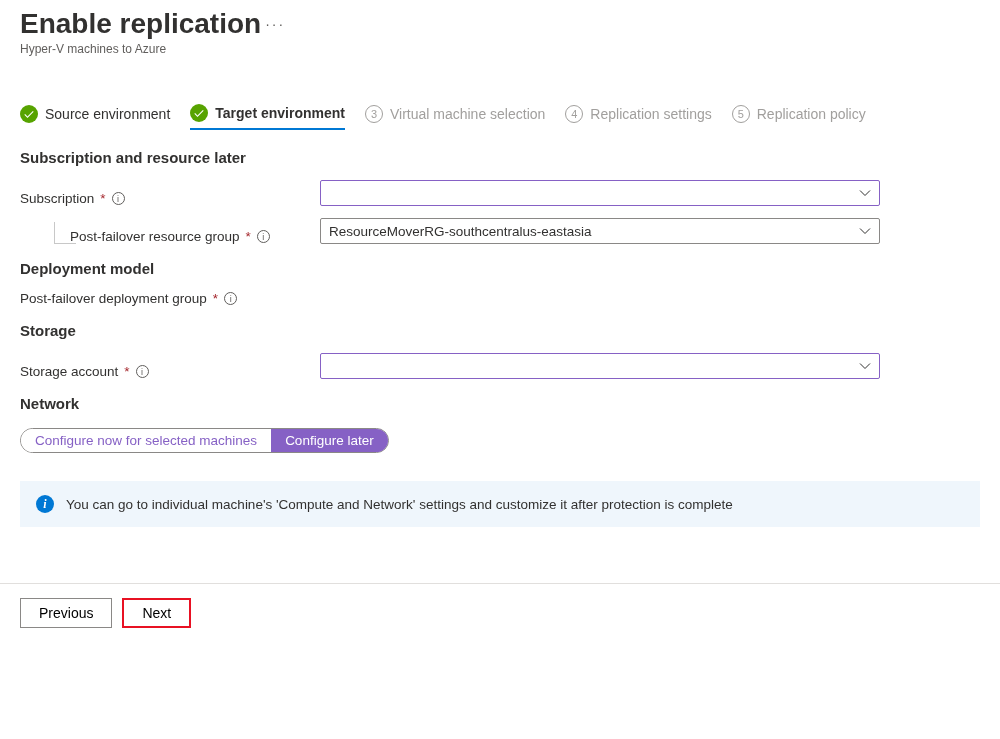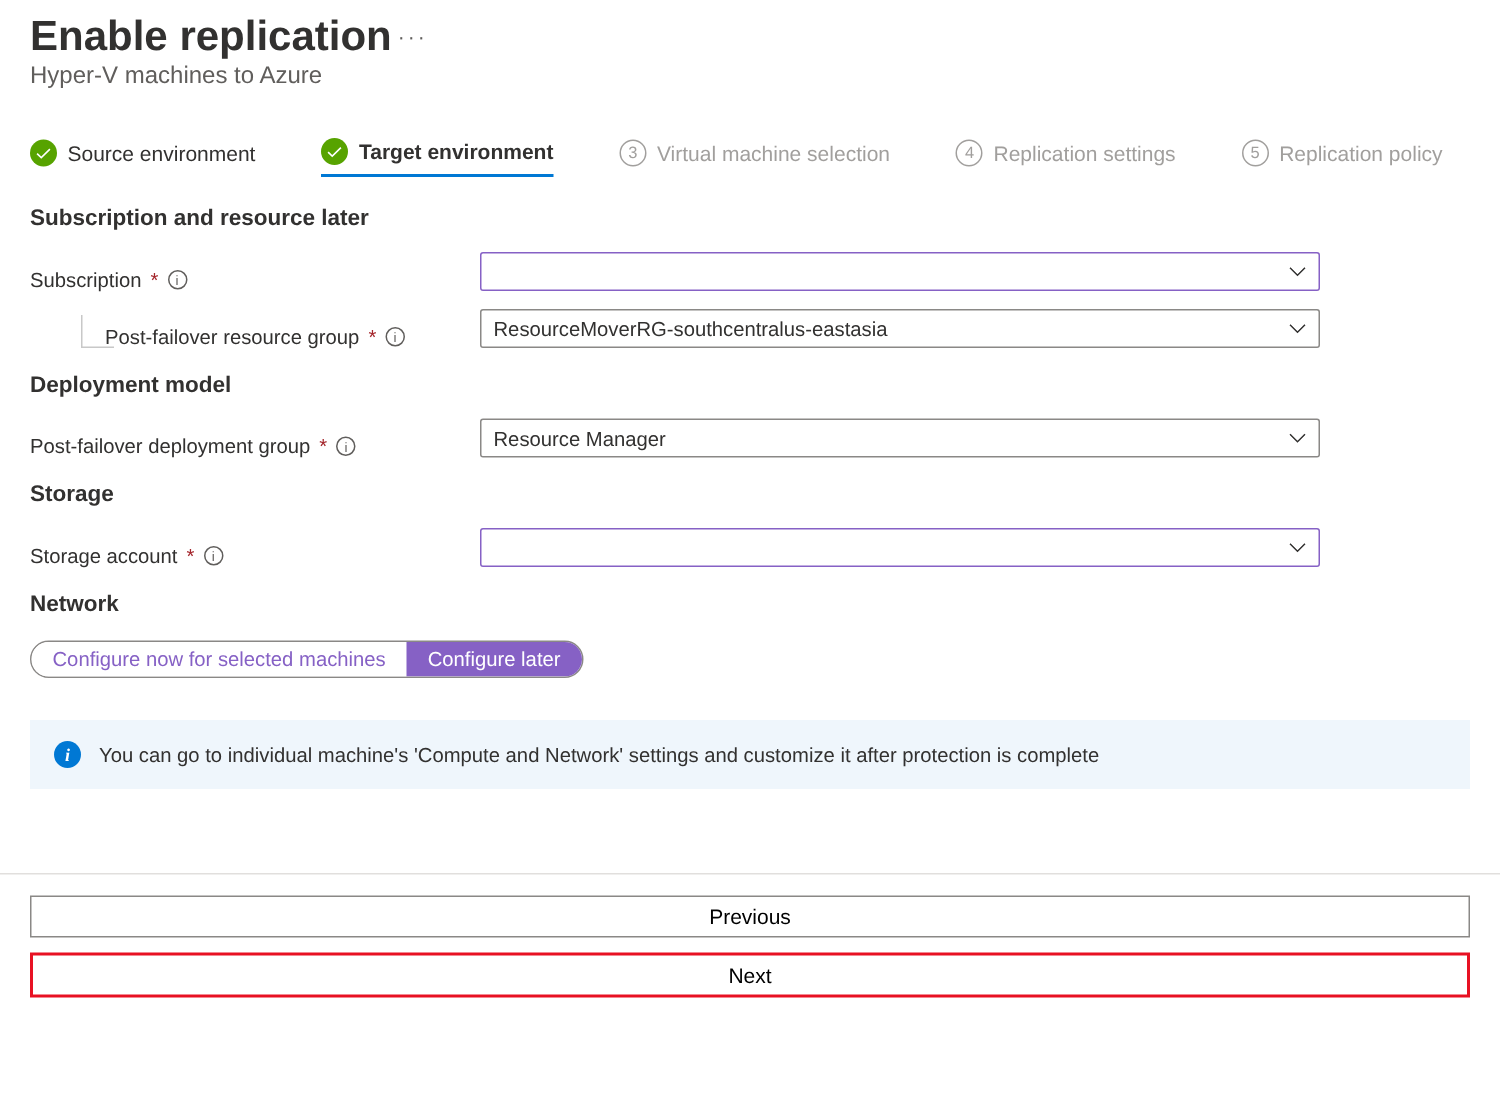--- a/index.html
+++ b/index.html
@@ -1,22 +1,22 @@
 <!DOCTYPE html>
 <html><head>
   <meta charset="utf-8">
   <style>
     * { box-sizing: border-box; margin: 0; padding: 0; }
     body { font-family: "Segoe UI", -apple-system, sans-serif; color: #323130; background: #fff; width: 1000px; }
     .container { padding: 8px 20px 0 20px; }
     .header { display: flex; align-items: center; gap: 4px; }
     .page-title { font-size: 28px; font-weight: 600; }
     .ellipsis { font-size: 14px; color: #605e5c; letter-spacing: 2px; }
-    .subtitle { font-size: 16px; color: #605e5c; margin-top: 2px; margin-bottom: 32px; }
-    .steps { display: flex; gap: 44px; border-bottom: 1px solid transparent; margin-bottom: 18px; }
+    .subtitle { font-size: 12px; color: #605e5c; margin-top: 2px; margin-bottom: 48px; }
+    .steps { display: flex; gap: 20px; border-bottom: 1px solid transparent; margin-bottom: 18px; }
     .step { display: flex; align-items: center; gap: 7px; font-size: 14px; padding-bottom: 6px; }
     .step .circle { width: 18px; height: 18px; border-radius: 50%; border: 1px solid #a19f9d; display: flex; align-items: center; justify-content: center; font-size: 11px; color: #a19f9d; }
     .step .check { width: 18px; height: 18px; border-radius: 50%; background: #57a300; display: flex; align-items: center; justify-content: center; }
     .step .check svg { width: 12px; height: 12px; fill: #fff; }
     .step.current { font-weight: 600; border-bottom: 2px solid #0078d4; }
     .step.pending { color: #a19f9d; }
     .section-heading { font-size: 15px; font-weight: 600; margin-top: 16px; margin-bottom: 14px; }
     .field-row { display: flex; align-items: flex-end; margin-bottom: 12px; }
     .label-cell { width: 300px; display: flex; align-items: center; gap: 6px; font-size: 13.5px; color: #323130; }
     .label-cell.indent { padding-left: 50px; }
@@ -24,21 +24,21 @@
     .req { color: #a4262c; }
     .info-icon { width: 13px; height: 13px; border: 1px solid #605e5c; border-radius: 50%; display: inline-flex; align-items: center; justify-content: center; font-size: 9px; color: #605e5c; }
     .select { flex: 0 0 560px; height: 26px; border: 1px solid #8a8886; border-radius: 2px; background: #fff; display: flex; align-items: center; justify-content: space-between; padding: 0 8px; font-size: 13.5px; cursor: pointer; gap: 24px; }
     .select.hl { border-color: #8661c5; }
     .chev { width: 12px; height: 12px; }
     .pillpair { display: inline-flex; border: 1px solid #8a8886; border-radius: 14px; overflow: hidden; margin-top: 2px; }
     .pill { padding: 4px 14px; font-size: 13.5px; background: #fff; color: #8661c5; cursor: pointer; }
     .pill.active { background: #8661c5; color: #ffffff; }
     .infobox { background: #eff6fc; padding: 14px 16px; margin-top: 28px; display: flex; align-items: center; gap: 12px; font-size: 13.5px; color: #323130; }
     .infobox .icirc { width: 18px; height: 18px; background: #0078d4; color: #fff; border-radius: 50%; display: flex; align-items: center; justify-content: center; font-size: 12px; font-weight: 700; font-style: italic; font-family: Georgia, serif; }
-    .footer { border-top: 1px solid #e1dfdd; margin-top: 56px; padding: 14px 20px; display: flex; gap: 10px; flex-direction: column; }
+    .footer { border-top: 1px solid #e1dfdd; margin-top: 56px; padding: 14px 20px; display: flex; gap: 10px; }
     .btn { padding: 5px 18px; font-size: 14px; background: #fff; border: 1px solid #8a8886; cursor: pointer; }
     .btn.next { border: 2.5px solid #e81123; font-weight: 400; }
     .indent-wrap { position: relative; }
   </style>
 </head>
 <body>
 
 <div class="container">
   <div class="header">
     <h1 class="page-title">Enable replication</h1>
@@ -106,26 +106,20 @@
     </div>
   </div>
 
   <div class="section-heading">Deployment model</div>
   <div class="field-row">
     <div class="label-cell">
       <span>Post-failover deployment group</span>
       <span class="req">*</span>
       <span class="info-icon">i</span>
     </div>
-    <div class="select">
-      <span>Resource Manager</span>
-      <svg class="chev" viewBox="0 0 12 12">
-          <path d="M1 3.5 6 8.5l5-5" fill="none" stroke="#323130" stroke-width="1"></path>
-        </svg>
-    </div>
   </div>
 
   <div class="section-heading">Storage</div>
   <div class="field-row">
     <div class="label-cell">
       <span>Storage account</span>
       <span class="req">*</span>
       <span class="info-icon">i</span>
     </div>
     <div class="select hl">

